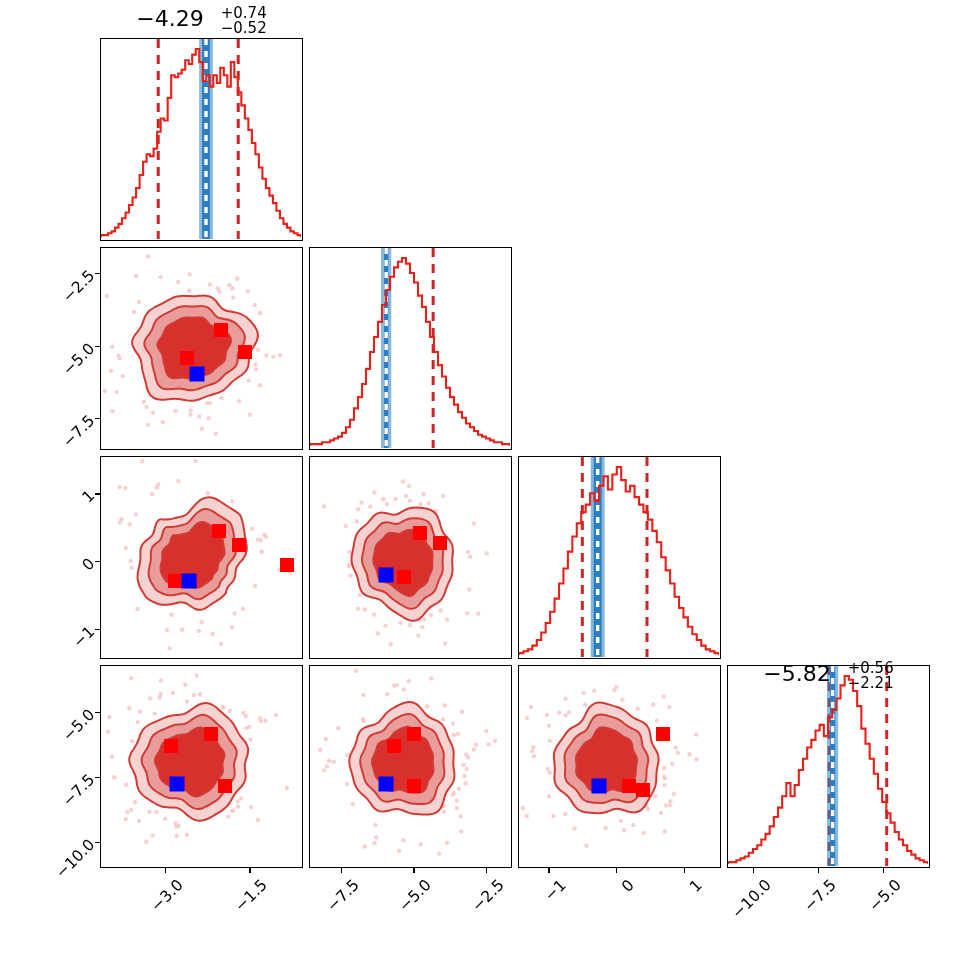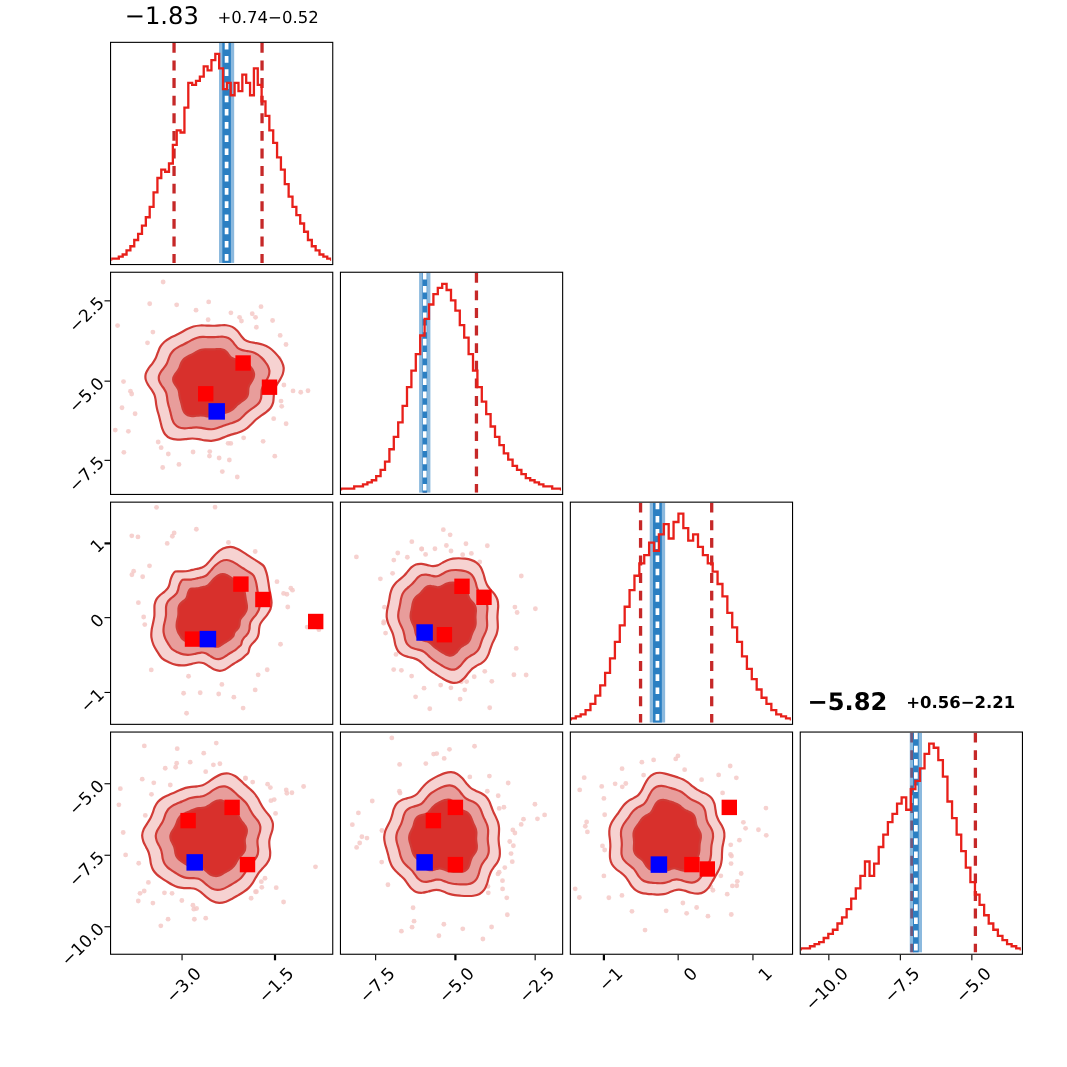--- a/index.html
+++ b/index.html
@@ -28,21 +28,21 @@
   .panel-title {
     position: absolute;
     text-align: center;
     font-size: 22px;
     color: #000000;
     white-space: nowrap;
     line-height: 1;
   }
   .panel-title .sup-sub {
     display: inline-flex;
-    flex-direction: row;
+    flex-direction: column;
     vertical-align: middle;
     font-size: 15px;
     line-height: 1.02;
     margin-left: 17px;
     text-align: center;
     position: relative;
     top: 1px;
   }
   .tick-x, .tick-y {
     position: absolute;
@@ -465,21 +465,21 @@
     <div class="panel" style="left: 100px; top: 38px; width: 203px; height: 203px;">
       <svg width="200" height="200" viewBox="0 0 200 200">
         <line x1="57.22222222222223" y1="0" x2="57.22222222222223" y2="200" stroke="#c62828" stroke-width="3" stroke-dasharray="9,7"></line>
         <line x1="137.22222222222226" y1="0" x2="137.22222222222226" y2="200" stroke="#c62828" stroke-width="3" stroke-dasharray="9,7"></line>
         <rect x="98.11111111111111" y="0" width="13.777777777777786" height="200" fill="#2b7fc2" opacity="0.55"></rect>
         <rect x="101.11111111111111" y="0" width="7.777777777777786" height="200" fill="#2b7fc2"></rect>
         <line x1="105" y1="0" x2="105" y2="200" stroke="#ffffff" stroke-width="3.4" stroke-dasharray="6,6"></line>
         <path d="M 0 198 L 0.00 196.12 L 3.51 196.12 L 3.51 196.12 L 7.02 196.12 L 7.02 194.24 L 10.53 194.24 L 10.53 192.36 L 14.04 192.36 L 14.04 188.60 L 17.54 188.60 L 17.54 184.84 L 21.05 184.84 L 21.05 179.20 L 24.56 179.20 L 24.56 173.56 L 28.07 173.56 L 28.07 166.04 L 31.58 166.04 L 31.58 158.52 L 35.09 158.52 L 35.09 149.12 L 38.60 149.12 L 38.60 135.96 L 42.11 135.96 L 42.11 122.80 L 45.61 122.80 L 45.61 115.28 L 49.12 115.28 L 49.12 117.16 L 52.63 117.16 L 52.63 109.64 L 56.14 109.64 L 56.14 92.72 L 59.65 92.72 L 59.65 79.56 L 63.16 79.56 L 63.16 81.44 L 66.67 81.44 L 66.67 58.88 L 70.18 58.88 L 70.18 36.32 L 73.68 36.32 L 73.68 38.20 L 77.19 38.20 L 77.19 34.44 L 80.70 34.44 L 80.70 30.68 L 84.21 30.68 L 84.21 21.28 L 87.72 21.28 L 87.72 25.04 L 91.23 25.04 L 91.23 15.64 L 94.74 15.64 L 94.74 10.00 L 98.25 10.00 L 98.25 23.16 L 101.75 23.16 L 101.75 41.96 L 105.26 41.96 L 105.26 36.32 L 108.77 36.32 L 108.77 47.60 L 112.28 47.60 L 112.28 36.32 L 115.79 36.32 L 115.79 43.84 L 119.30 43.84 L 119.30 28.80 L 122.81 28.80 L 122.81 36.32 L 126.32 36.32 L 126.32 47.60 L 129.82 47.60 L 129.82 23.16 L 133.33 23.16 L 133.33 38.20 L 136.84 38.20 L 136.84 53.24 L 140.35 53.24 L 140.35 66.40 L 143.86 66.40 L 143.86 79.56 L 147.37 79.56 L 147.37 90.84 L 150.88 90.84 L 150.88 104.00 L 154.39 104.00 L 154.39 115.28 L 157.89 115.28 L 157.89 128.44 L 161.40 128.44 L 161.40 139.72 L 164.91 139.72 L 164.91 149.12 L 168.42 149.12 L 168.42 156.64 L 171.93 156.64 L 171.93 164.16 L 175.44 164.16 L 175.44 171.68 L 178.95 171.68 L 178.95 179.20 L 182.46 179.20 L 182.46 184.84 L 185.96 184.84 L 185.96 188.60 L 189.47 188.60 L 189.47 192.36 L 192.98 192.36 L 192.98 194.24 L 196.49 194.24 L 196.49 196.12 L 200.00 196.12 L 200 198" fill="none" stroke="#e8201a" stroke-width="2.1" stroke-linejoin="miter"></path>
       </svg>
     </div>
-    <div class="panel-title" style="left: 100px; width: 203px; top: 5px;"><span>−1.83</span><span class="sup-sub">
+    <div class="panel-title" style="left: 100px; width: 203px; top: 5px;"><span>−4.29</span><span class="sup-sub">
         <span>+0.74</span>
         <span>−0.52</span>
       </span></div>
     <div class="panel" style="left: 309px; top: 247px; width: 203px; height: 203px;">
       <svg width="200" height="200" viewBox="0 0 200 200">
         <line x1="76.28571428571428" y1="0" x2="76.28571428571428" y2="200" stroke="#c62828" stroke-width="3" stroke-dasharray="9,7"></line>
         <line x1="123.14285714285714" y1="0" x2="123.14285714285714" y2="200" stroke="#c62828" stroke-width="3" stroke-dasharray="9,7"></line>
         <rect x="71" y="0" width="10.285714285714263" height="200" fill="#2b7fc2" opacity="0.55"></rect>
         <rect x="74" y="0" width="4.285714285714263" height="200" fill="#2b7fc2"></rect>
         <line x1="76.14285714285714" y1="0" x2="76.14285714285714" y2="200" stroke="#ffffff" stroke-width="3.4" stroke-dasharray="6,6"></line>
@@ -499,21 +499,21 @@
     <div class="panel" style="left: 727px; top: 665px; width: 203px; height: 203px;">
       <svg width="200" height="200" viewBox="0 0 200 200">
         <line x1="101.02564102564105" y1="0" x2="101.02564102564105" y2="200" stroke="#c62828" stroke-width="3" stroke-dasharray="9,7"></line>
         <line x1="158.71794871794873" y1="0" x2="158.71794871794873" y2="200" stroke="#c62828" stroke-width="3" stroke-dasharray="9,7"></line>
         <rect x="99.05128205128207" y="0" width="11.12820512820511" height="200" fill="#2b7fc2" opacity="0.55"></rect>
         <rect x="102.05128205128207" y="0" width="5.12820512820511" height="200" fill="#2b7fc2"></rect>
         <line x1="104.61538461538463" y1="0" x2="104.61538461538463" y2="200" stroke="#ffffff" stroke-width="3.4" stroke-dasharray="6,6"></line>
         <path d="M 0 198 L 0.00 196.12 L 4.17 196.12 L 4.17 196.12 L 8.33 196.12 L 8.33 194.24 L 12.50 194.24 L 12.50 192.36 L 16.67 192.36 L 16.67 190.48 L 20.83 190.48 L 20.83 186.72 L 25.00 186.72 L 25.00 182.96 L 29.17 182.96 L 29.17 179.20 L 33.33 179.20 L 33.33 173.56 L 37.50 173.56 L 37.50 167.92 L 41.67 167.92 L 41.67 160.40 L 45.83 160.40 L 45.83 151.00 L 50.00 151.00 L 50.00 141.60 L 54.17 141.60 L 54.17 130.32 L 58.33 130.32 L 58.33 117.16 L 62.50 117.16 L 62.50 130.32 L 66.67 130.32 L 66.67 119.04 L 70.83 119.04 L 70.83 104.00 L 75.00 104.00 L 75.00 92.72 L 79.17 92.72 L 79.17 81.44 L 83.33 81.44 L 83.33 73.92 L 87.50 73.92 L 87.50 64.52 L 91.67 64.52 L 91.67 58.88 L 95.83 58.88 L 95.83 70.16 L 100.00 70.16 L 100.00 51.36 L 104.17 51.36 L 104.17 43.84 L 108.33 43.84 L 108.33 32.56 L 112.50 32.56 L 112.50 19.40 L 116.67 19.40 L 116.67 10.00 L 120.83 10.00 L 120.83 13.76 L 125.00 13.76 L 125.00 25.04 L 129.17 25.04 L 129.17 40.08 L 133.33 40.08 L 133.33 62.64 L 137.50 62.64 L 137.50 77.68 L 141.67 77.68 L 141.67 92.72 L 145.83 92.72 L 145.83 107.76 L 150.00 107.76 L 150.00 122.80 L 154.17 122.80 L 154.17 135.96 L 158.33 135.96 L 158.33 147.24 L 162.50 147.24 L 162.50 156.64 L 166.67 156.64 L 166.67 166.04 L 170.83 166.04 L 170.83 173.56 L 175.00 173.56 L 175.00 179.20 L 179.17 179.20 L 179.17 184.84 L 183.33 184.84 L 183.33 188.60 L 187.50 188.60 L 187.50 192.36 L 191.67 192.36 L 191.67 194.24 L 195.83 194.24 L 195.83 196.12 L 200.00 196.12 L 200 198" fill="none" stroke="#e8201a" stroke-width="2.1" stroke-linejoin="miter"></path>
       </svg>
     </div>
-    <div class="panel-title" style="left: 727px; width: 203px; top: 628px; font-weight: bold;"><span>−5.82</span><span class="sup-sub">
+    <div class="panel-title" style="left: 727px; width: 203px; top: 660px;"><span>−5.82</span><span class="sup-sub">
         <span>+0.56</span>
         <span>−2.21</span>
       </span></div>
     <div class="tickmark xm" style="left: 164.847px; top: 868px;"></div>
     <div class="tick-x" style="left: 53.8472px; top: 876px; width: 120px;">−3.0</div>
     <div class="tickmark xm" style="left: 249.431px; top: 868px;"></div>
     <div class="tick-x" style="left: 138.431px; top: 876px; width: 120px;">−1.5</div>
     <div class="tickmark xm" style="left: 340.9px; top: 868px;"></div>
     <div class="tick-x" style="left: 229.9px; top: 876px; width: 120px;">−7.5</div>
     <div class="tickmark xm" style="left: 413.4px; top: 868px;"></div>

